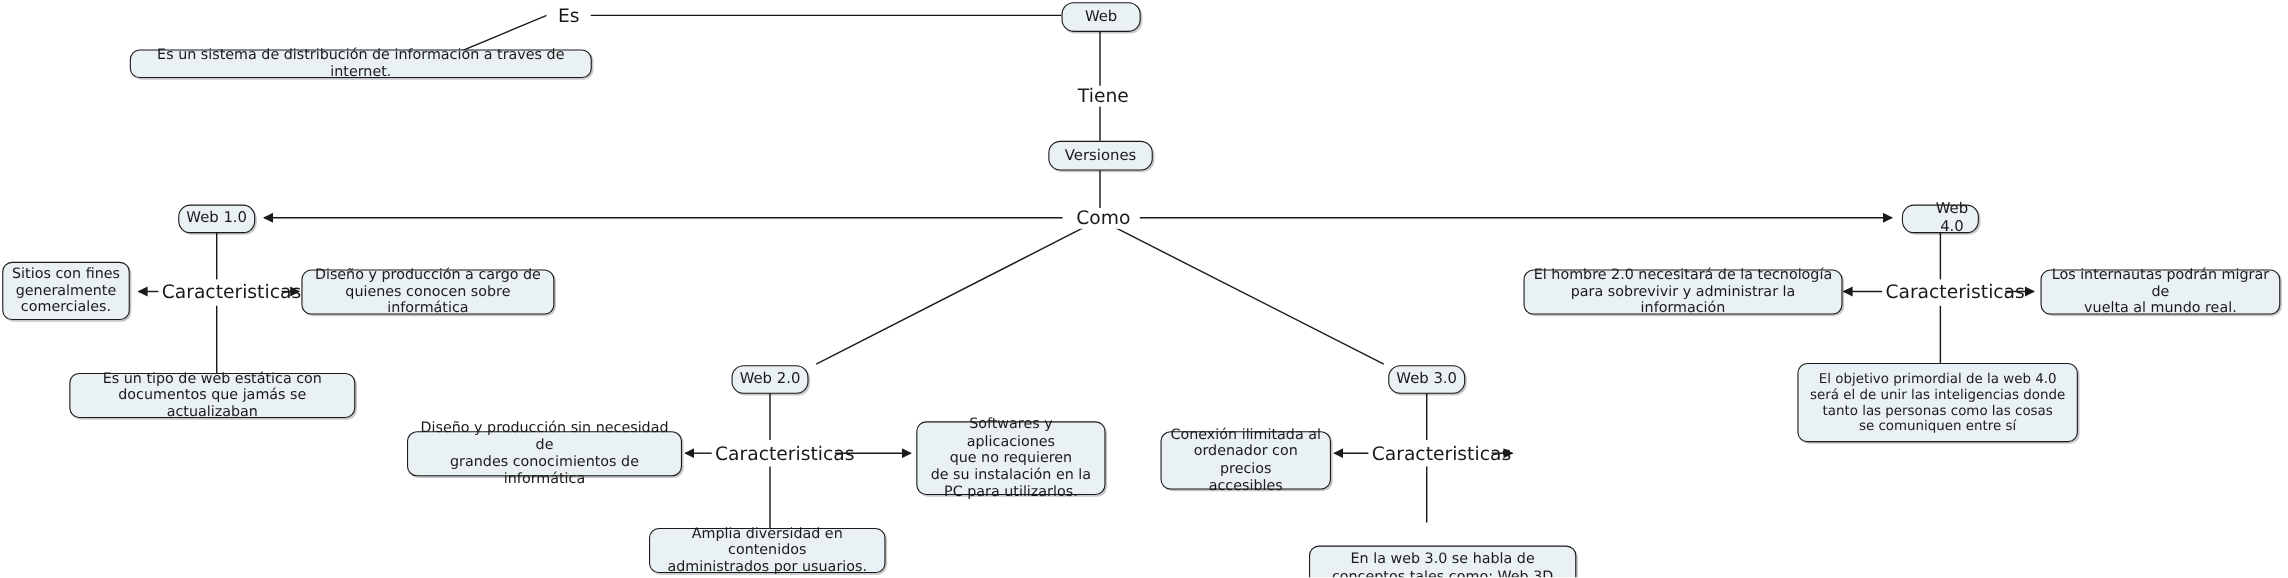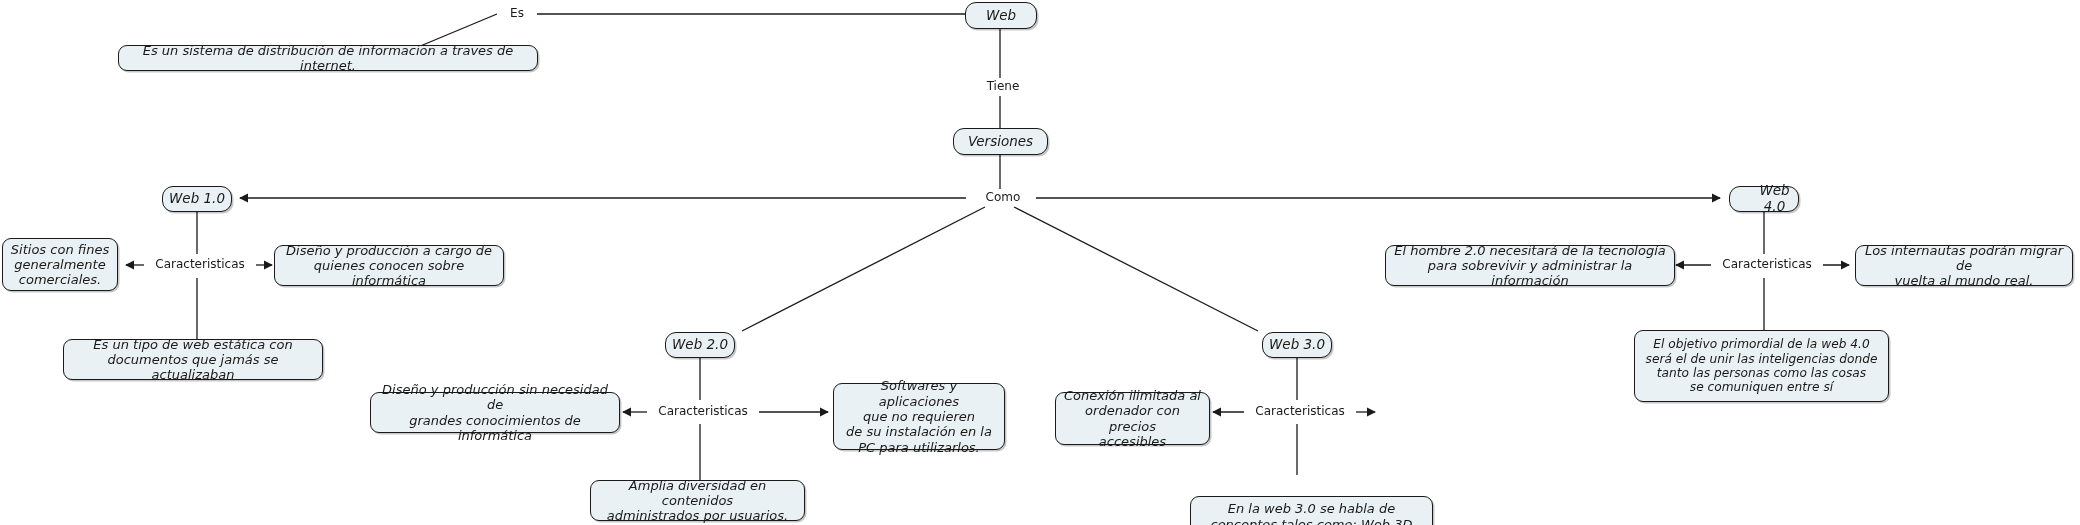--- a/index.html
+++ b/index.html
@@ -31,37 +31,36 @@
     border-radius: 9px;
     color: #1a1a1a;
     display: flex;
     align-items: center;
     justify-content: center;
     text-align: center;
     line-height: 1.18;
     white-space: pre-line;
     padding: 2px 6px;
     box-shadow: 1.5px 1.5px 0 rgba(0,0,0,0.22);
-    font-style: italic;
   }
   .node.concept {
     font-size: 13.5px;
     border-radius: 11px;
   }
   .node.leaf {
     font-size: 13px;
   }
   .node.leaf-sm {
     font-size: 12.2px;
   }
   .edge-label {
     position: absolute;
     background: #ffffff;
     color: #1a1a1a;
-    font-size: 12px;
+    font-size: 17px;
     line-height: 1;
     padding: 0 3px;
     white-space: nowrap;
     text-align: center;
   }
 </style>
 </head>
 <body>
 
 <div id="canvas">

